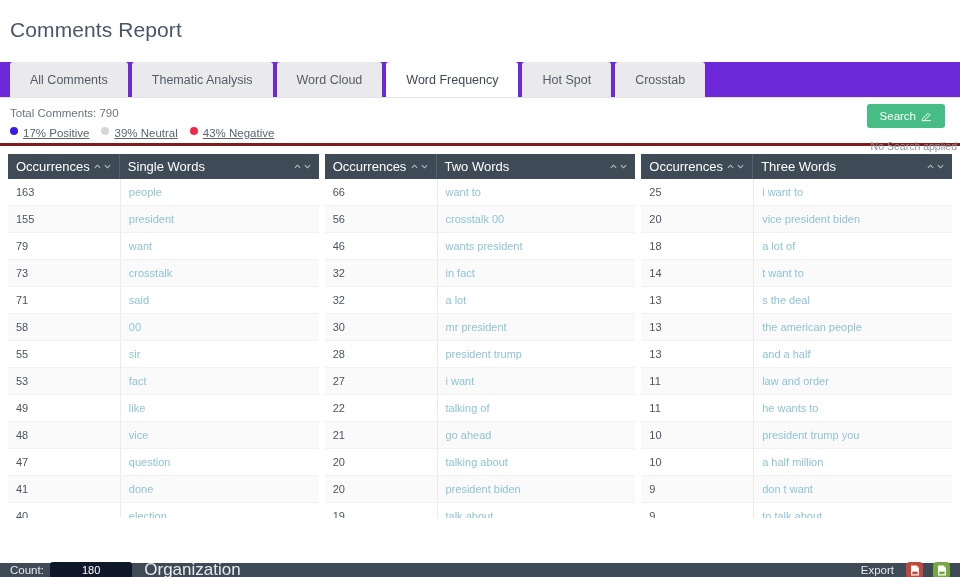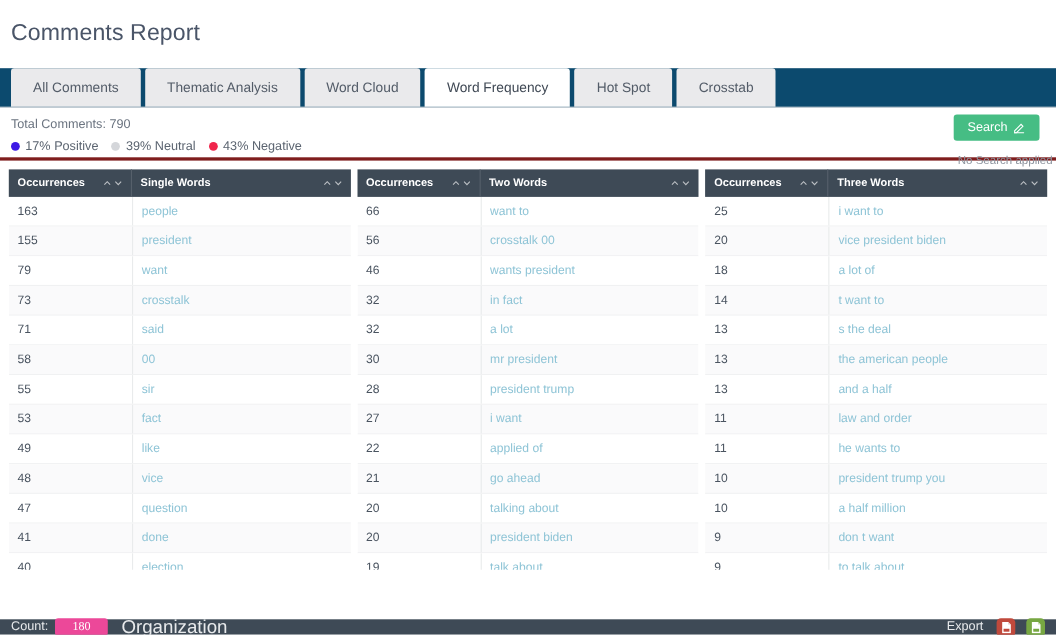--- a/index.html
+++ b/index.html
@@ -17,21 +17,21 @@
     font-weight: 400;
     color: #4a5568;
     padding: 18px 0 0 10px;
     letter-spacing: 0.1px;
   }
 
   
   .tabbar {
     margin-top: 20px;
     height: 36px;
-    background: #0c4a6e;
+    background: #6d28d9;
     border-bottom: 1px solid #e2e3e5;
     display: flex;
     align-items: stretch;
     padding-left: 10px;
   }
   .tab {
     background: #eaeaec;
     border: none;
     color: #535c68;
     font-size: 12.5px;
@@ -59,21 +59,21 @@
     font-size: 11.5px;
     color: #6b7480;
   }
   .legend {
     margin-top: 8px;
     display: flex;
     align-items: center;
     font-size: 11.5px;
     color: #5b6470;
   }
-  .legend .item { display: flex; align-items: center; margin-right: 12px; }
+  .legend .item { display: flex; margin-right: 12px; text-decoration: underline; }
   .dot { width: 8px; height: 8px; border-radius: 50%; margin-right: 5px; display: inline-block; }
 
   .search-btn {
     position: absolute;
     right: 15px; top: 6px;
     background: #46bd84;
     color: #ffffff;
     border: none;
     border-radius: 3px;
     font-size: 11.5px;
@@ -107,22 +107,22 @@
     display: flex;
     background: #3e4a56;
     height: 26px;
     align-items: stretch;
   }
   .th {
     display: flex;
     align-items: center;
     justify-content: space-between;
     color: #ffffff;
-    font-size: 10px;
-    font-weight: bold;
+    font-size: 13px;
+    font-weight: normal;
     padding: 0 8px;
     cursor: pointer;
     user-select: none;
     text-align: center;
   }
   .th.occ { width: 36%; border-right: 1px solid #56606b; }
   .th.word { width: 64%; }
   .sorticons { display: flex; gap: 3px; opacity: 0.65; }
   .sorticons svg { display: block; }
 
@@ -157,27 +157,26 @@
     width: 960px; height: 14px;
     background: #3e4a56;
     display: flex;
     align-items: center;
     padding: 0 10px;
     color: #e8eaec;
     font-size: 11.5px;
   }
   .count-label { margin-right: 6px; }
   .count-badge {
-    background: #ec4899;
+    background: #0f172a;
     color: #ffffff;
     border-radius: 3px;
-    padding: 2px 16px;
+    padding: 2px 32px;
     font-size: 11px;
     margin-right: 12px;
-    font-family: Liberation Serif, serif;
   }
   .org { color: #e8eaec; font-size: 17px; }
   .footer-right {
     margin-left: auto;
     display: flex; align-items: center; gap: 10px;
   }
   .export-label { font-size: 11.5px; color: #e8eaec; margin-right: 2px; }
   .exp-icon {
     width: 17px; height: 17px;
     border-radius: 4px;
@@ -382,21 +381,21 @@
           <div class="tr">
             <div class="td occ">28</div>
             <div class="td word">president trump</div>
           </div>
           <div class="tr">
             <div class="td occ">27</div>
             <div class="td word">i want</div>
           </div>
           <div class="tr">
             <div class="td occ">22</div>
-            <div class="td word">applied of</div>
+            <div class="td word">talking of</div>
           </div>
           <div class="tr">
             <div class="td occ">21</div>
             <div class="td word">go ahead</div>
           </div>
           <div class="tr">
             <div class="td occ">20</div>
             <div class="td word">talking about</div>
           </div>
           <div class="tr">

